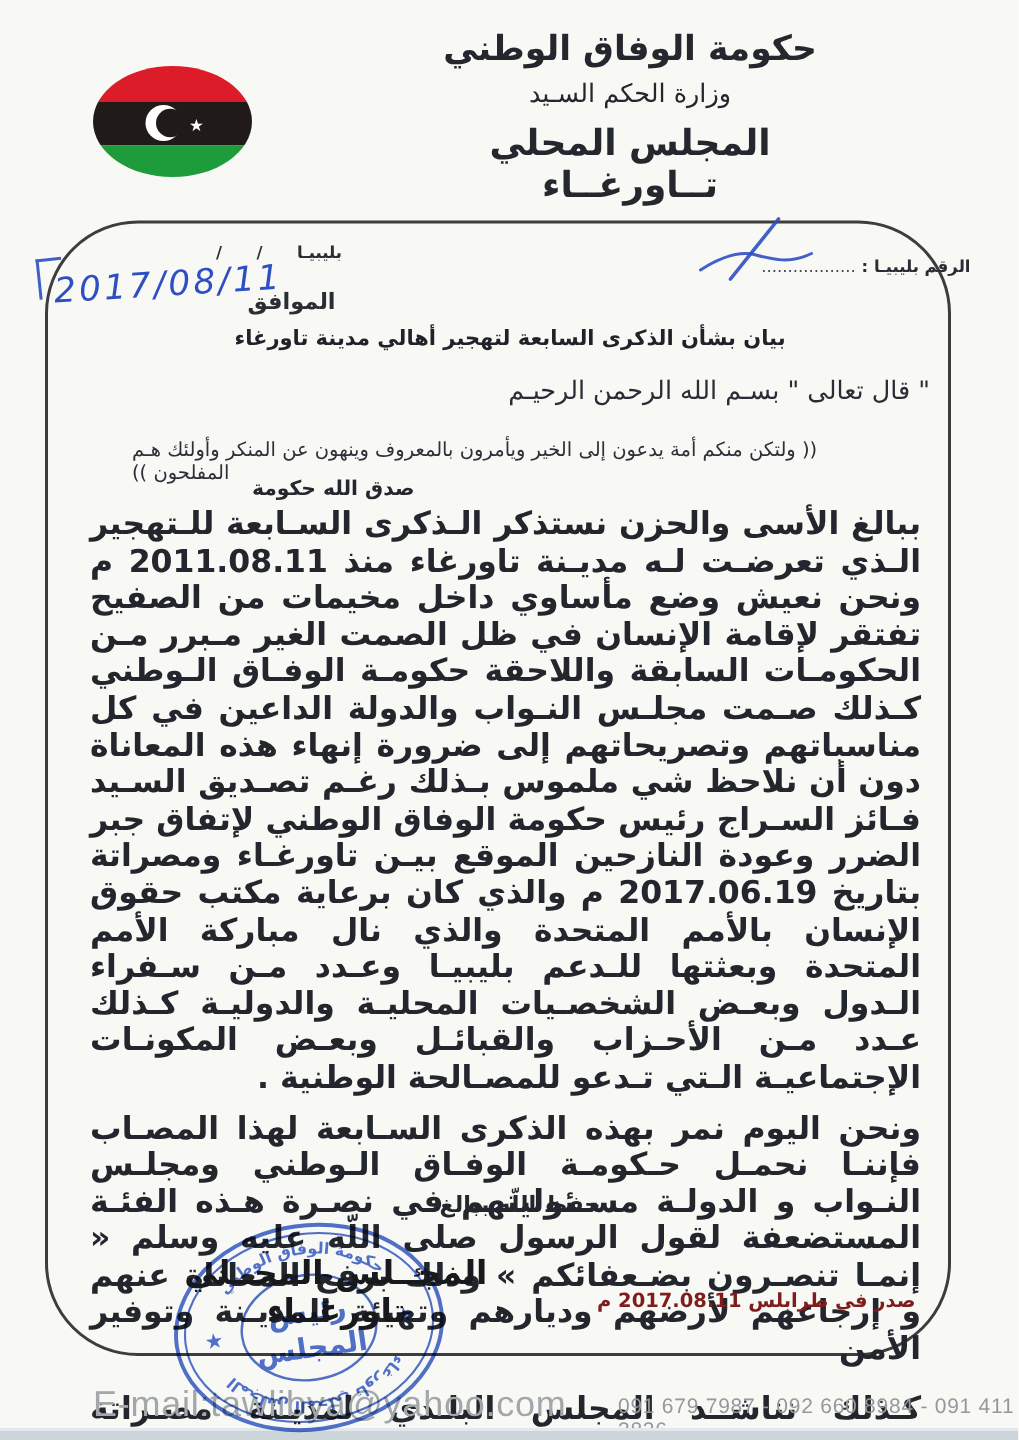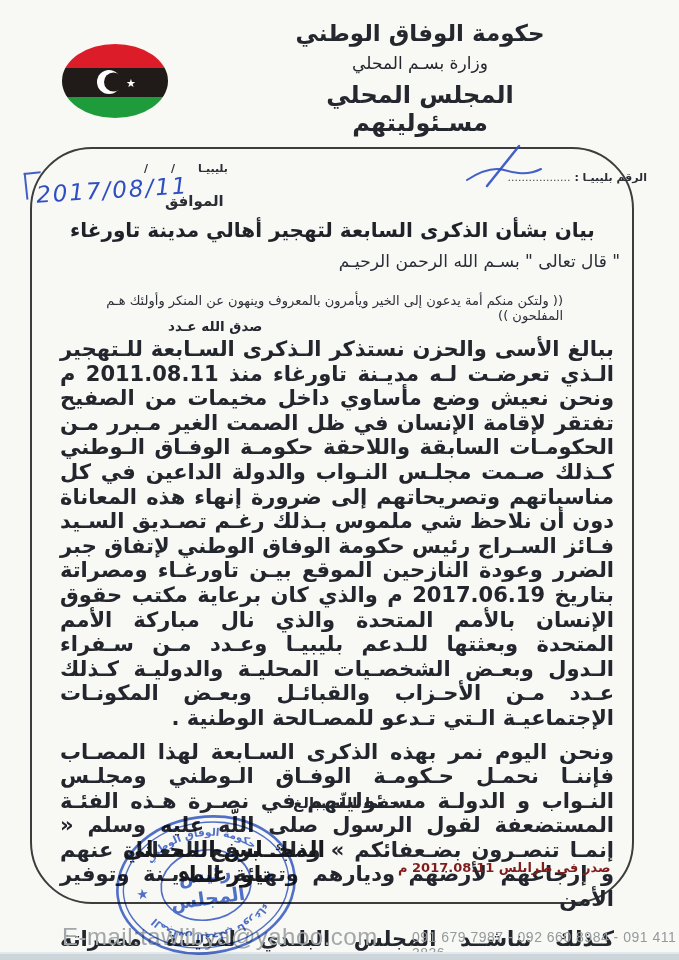--- a/index.html
+++ b/index.html
@@ -26,26 +26,26 @@
   .date-row{position:absolute; left:118px; top:162px; width:110px; direction:rtl;
             font-size:11px; font-weight:700; white-space:pre; color:#2a2d33;}
   .mowafiq{position:absolute; left:165px; top:192px; font-size:15px; font-weight:700; color:#2a2d33;}
   .hand-date{position:absolute; left:36px; top:177px; direction:ltr;
              font-size:23px; font-style:italic; letter-spacing:2px;
              color:#2e4fc2; transform:rotate(-3.5deg); font-weight:500;}
   .date-bracket{position:absolute; left:25px; top:172px; width:15px; height:25px;
                 border-left:2px solid #2e4fc2; border-top:2px solid #2e4fc2;
                 transform:rotate(-6deg); opacity:.9;}
   
-  .title{position:absolute; left:70px; top:218px; width:540px; text-align:left;
-         direction:rtl; font-size:20px; font-weight:800; color:#1f2228;}
+  .title{position:absolute; left:70px; top:218px; width:540px; text-align:center;
+         direction:rtl; font-size:14px; font-weight:800; color:#1f2228;}
   .quran-intro{position:absolute; left:330px; top:251px; width:290px; direction:rtl;
                text-align:right; font-size:17px; font-weight:500; color:#2a2d36;}
   .verse{position:absolute; left:88px; top:293px; width:475px; direction:rtl;
-         text-align:right; font-size:13px; font-weight:500; color:#2d3039;}
+         text-align:left; font-size:13px; font-weight:500; color:#2d3039;}
   .sadaqa{position:absolute; left:168px; top:318px; font-size:13.5px; font-weight:800; direction:rtl;}
   .body{position:absolute; left:60px; top:337px; width:554px; direction:rtl;
         text-align:justify; text-justify:inter-word;
         font-size:21px; font-weight:700; line-height:24.6px; color:#23262d;}
   .body p{margin:0;}
   .body p + p{margin-top:9px;}
   .body p.p3{margin-top:15px;}
   .closing{position:absolute; left:293px; top:794px; font-size:15px; font-weight:800; direction:rtl;}
   
   .sig-org{position:absolute; left:113px; top:837px; width:222px; z-index:7; direction:rtl;
@@ -83,22 +83,22 @@
       <rect x="0" y="24" width="106" height="29" fill="#201b19"></rect>
       <rect x="0" y="53" width="106" height="21" fill="#1e9c3b"></rect>
       <circle cx="47" cy="38" r="12" fill="#ffffff"></circle>
       <circle cx="51.5" cy="38" r="9.5" fill="#201b19"></circle>
       <text x="64" y="43" font-size="11" fill="#ffffff">★</text>
     </g>
   </svg>
 
   <div class="hdr">
     <div class="gov">حكومة الوفاق الوطني</div>
-    <div class="min">وزارة بسـم المحلي</div>
-    <div class="cou">المجلس المحلي مسـئوليتهم</div>
+    <div class="min">وزارة الحكم السـيد</div>
+    <div class="cou">المجلس المحلي تــاورغــاء</div>
   </div>
 
   <div class="frame"></div>
 
   <div class="ref">
     <span>الرقم بليبيـا :</span>
     <span class="dots">..................</span>
   </div>
   <svg class="scribble" width="95" height="55" viewBox="0 0 95 55">
     <path d="M64 8 L32 48" stroke="#2e4fc2" stroke-width="2.4" fill="none" stroke-linecap="round" opacity=".9"></path>
@@ -106,21 +106,21 @@
   </svg>
 
   <div class="date-row">بليبيـا      /      /</div>
   <div class="mowafiq">الموافق</div>
   <div class="date-bracket"></div>
   <div class="hand-date">2017/08/11</div>
 
   <div class="title">بيان بشأن الذكرى السابعة لتهجير أهالي  مدينة تاورغاء</div>
   <div class="quran-intro">" قال تعالى "  بسـم الله الرحمن الرحيـم</div>
   <div class="verse">(( ولتكن منكم أمة يدعون إلى الخير ويأمرون بالمعروف وينهون عن المنكر وأولئك هـم المفلحون ))</div>
-  <div class="sadaqa">صدق الله عـدد</div>
+  <div class="sadaqa">صدق الله حكومة</div>
 
   <div class="body">
     <p>ببالغ الأسى والحزن نستذكر الـذكرى السـابعة للـتهجير الـذي تعرضـت لـه مديـنة تاورغاء منذ 2011.08.11 م ونحن نعيش وضع مأساوي داخل مخيمات من الصفيح تفتقر لإقامة الإنسان في ظل الصمت الغير مـبرر مـن الحكومـات السابقة واللاحقة حكومـة الوفـاق الـوطني كـذلك صـمت مجلـس النـواب والدولة الداعين في كل مناسباتهم وتصريحاتهم إلى ضرورة إنهاء هذه المعاناة دون أن نلاحظ شي ملموس بـذلك رغـم تصـديق السـيد فـائز السـراج رئيس حكومة الوفاق الوطني لإتفاق جبر الضرر وعودة النازحين الموقع بيـن تاورغـاء ومصراتة بتاريخ 2017.06.19 م والذي كان برعاية مكتب حقوق الإنسان بالأمم المتحدة  والذي نال مباركة الأمم المتحدة وبعثتها للـدعم بليبيـا وعـدد مـن سـفراء الـدول وبعـض الشخصـيات المحليـة والدوليـة كـذلك عـدد مـن الأحـزاب والقبائـل وبعـض المكونـات الإجتماعيـة الـتي تـدعو للمصـالحة الوطنية .</p>
     <p>ونحن اليوم نمر بهذه الذكرى السـابعة لهذا المصـاب فإننـا نحمـل حـكومـة الوفـاق الـوطني ومجلـس النـواب و الدولـة مسـئوليتهم في نصـرة هـذه الفئـة المستضعفة لقول الرسول صلى اللّه عليه وسلم « إنمـا تنصـرون بضـعفائكم » وذلك برفع المعاناة عنهم و إرجاعهم لأرضهم وديارهم وتهيئة المديـنة وتوفير الأمن</p>
     <p class="p3">كـذلك نناشــد المجلس البلـدي لمديـنة مصـراتة وحكـمائهـا وعقلائهـا إلى النضر في الجانب الإنساني لهؤلاء الأطفال والعجائز بموقف تاريخي يرفع معاناتهم</p>
   </div>
 
   <div class="closing">حفظ اللّه ببالغ</div>
 
   <div class="sig-org">المجــلس المحــلي تاورغــاء</div>

